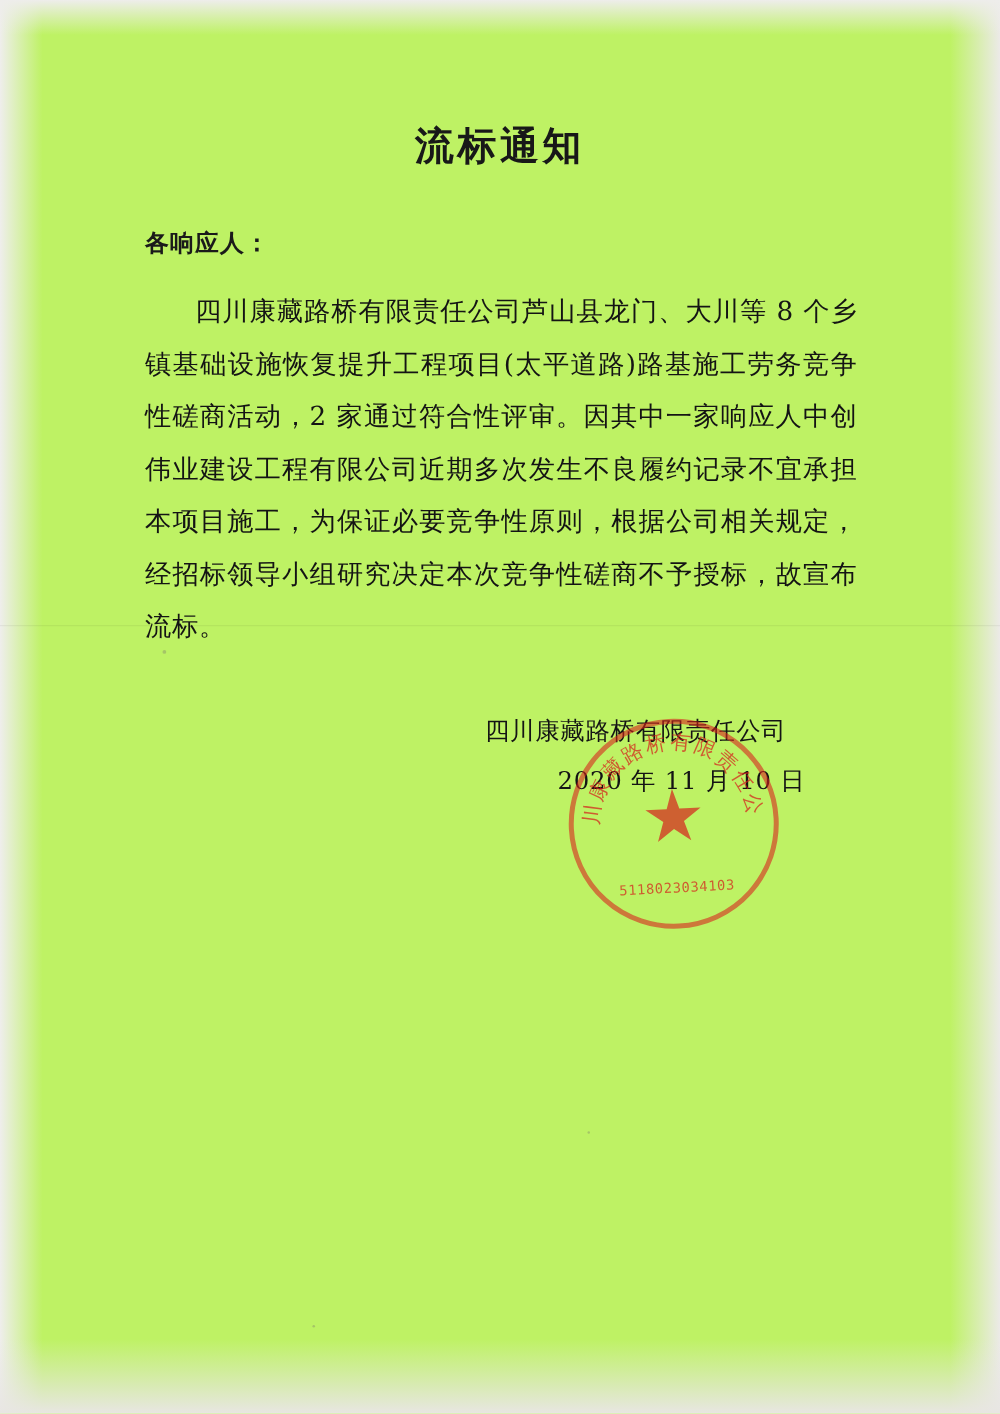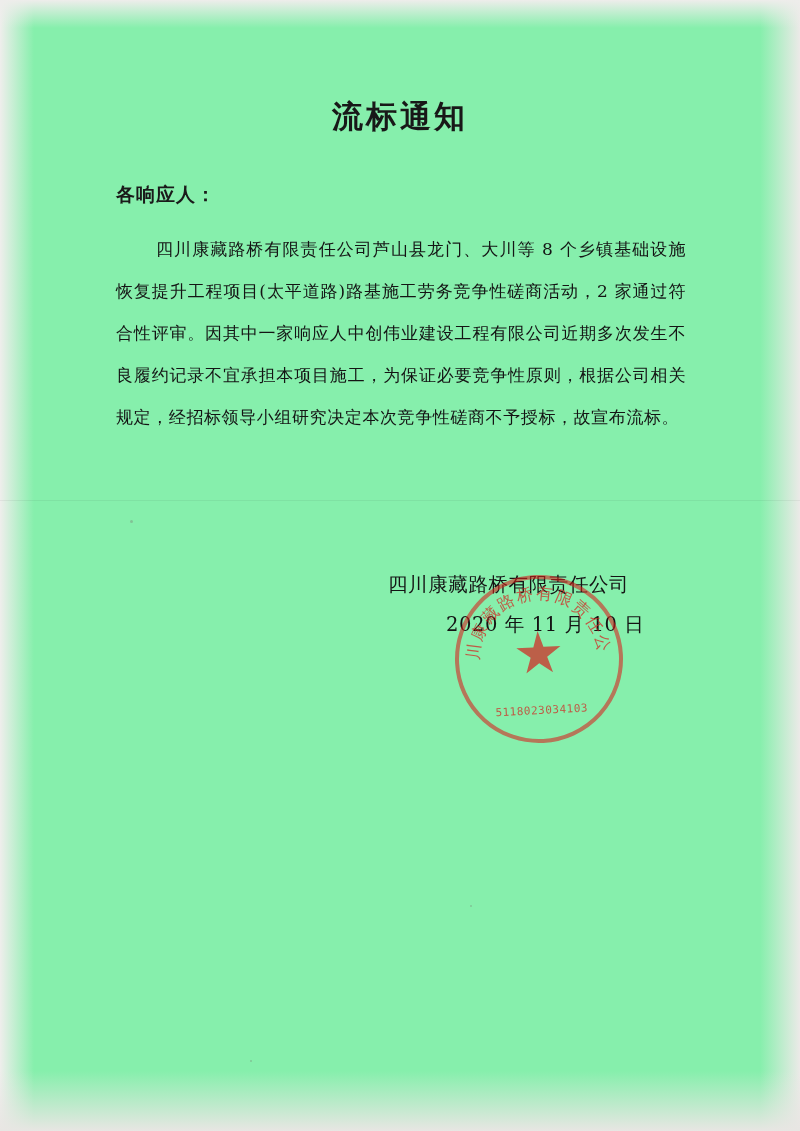--- a/index.html
+++ b/index.html
@@ -11,21 +11,21 @@
     height: 1131px;
     background: #ffffff;
     font-family: "DejaVu Serif", "Liberation Serif", serif;
     overflow: hidden;
   }
 
   .page {
     position: relative;
     width: 800px;
     height: 1131px;
-    background: #86efac;
+    background: #bef264;
     overflow: hidden;
   }
 
   
   .scan-shade-left {
     position: absolute;
     top: 0; left: 0;
     width: 34px; height: 1131px;
     background: linear-gradient(to right, #efeeec 0%, rgba(253,252,250,0) 100%);
     pointer-events: none;
@@ -86,21 +86,21 @@
     font-weight: bold;
     color: #1a1a1a;
     letter-spacing: 1px;
   }
 
   .body-text {
     position: absolute;
     top: 228px;
     left: 116px;
     width: 570px;
-    font-size: 17px;
+    font-size: 21px;
     line-height: 42px;
     color: #141414;
     text-align: justify;
     text-justify: inter-ideograph;
     text-indent: 40px;
     letter-spacing: 0.6px;
   }
 
   .signature-block {
     position: absolute;

